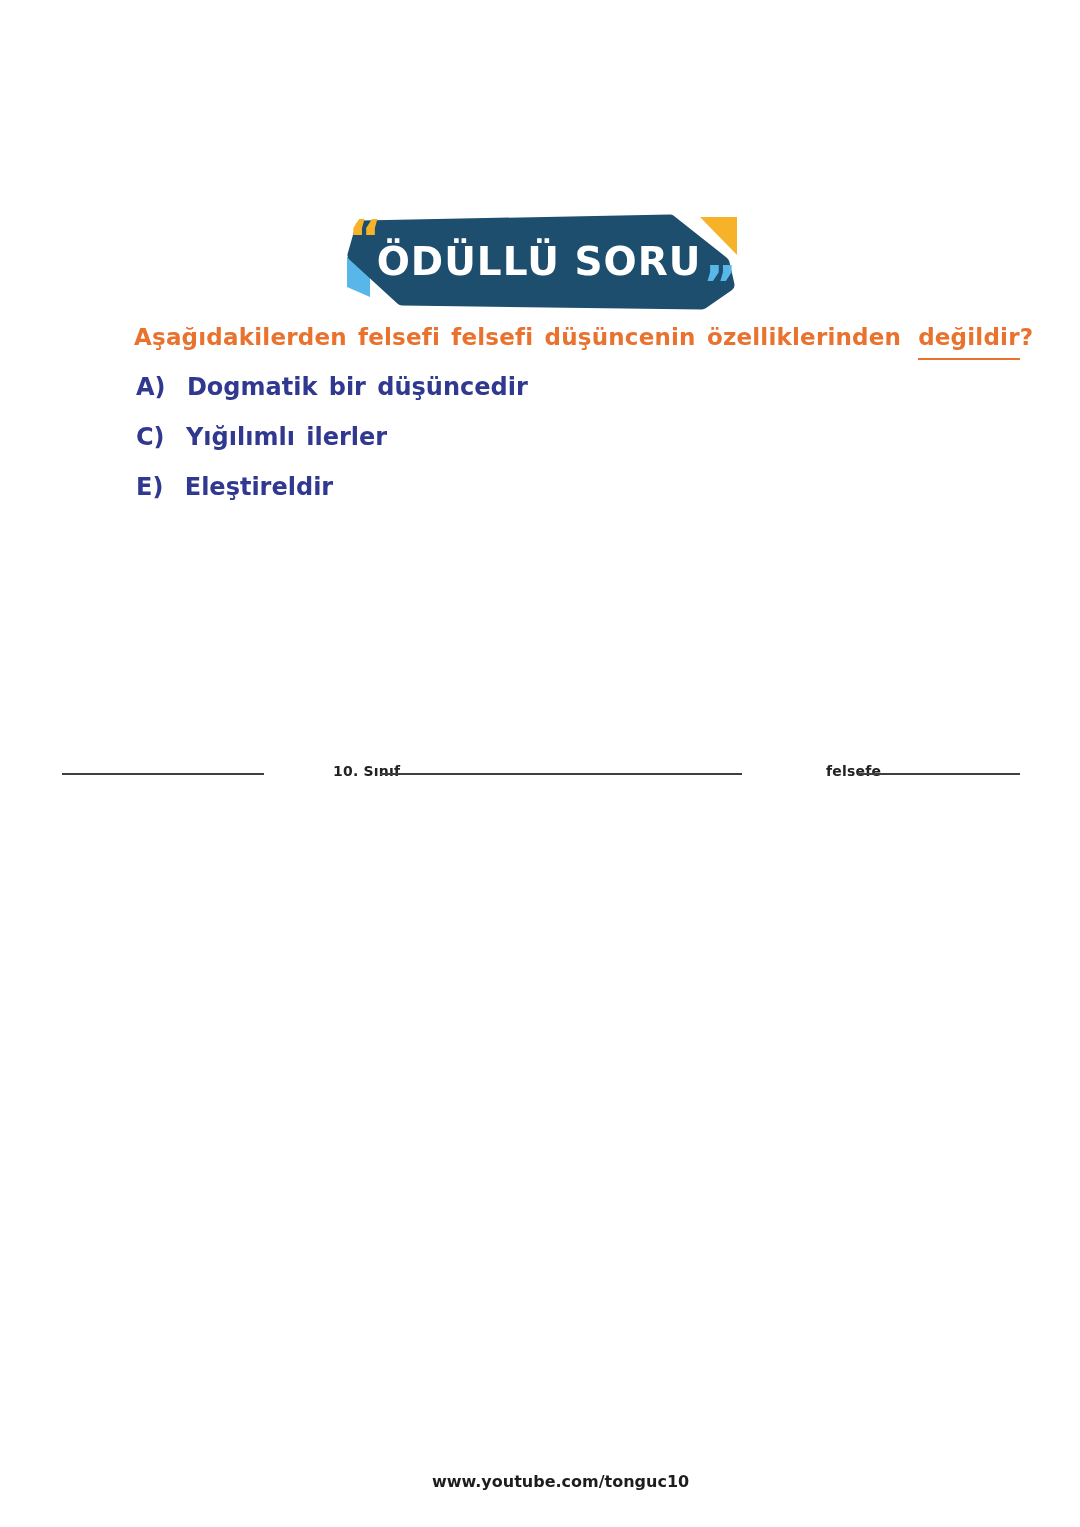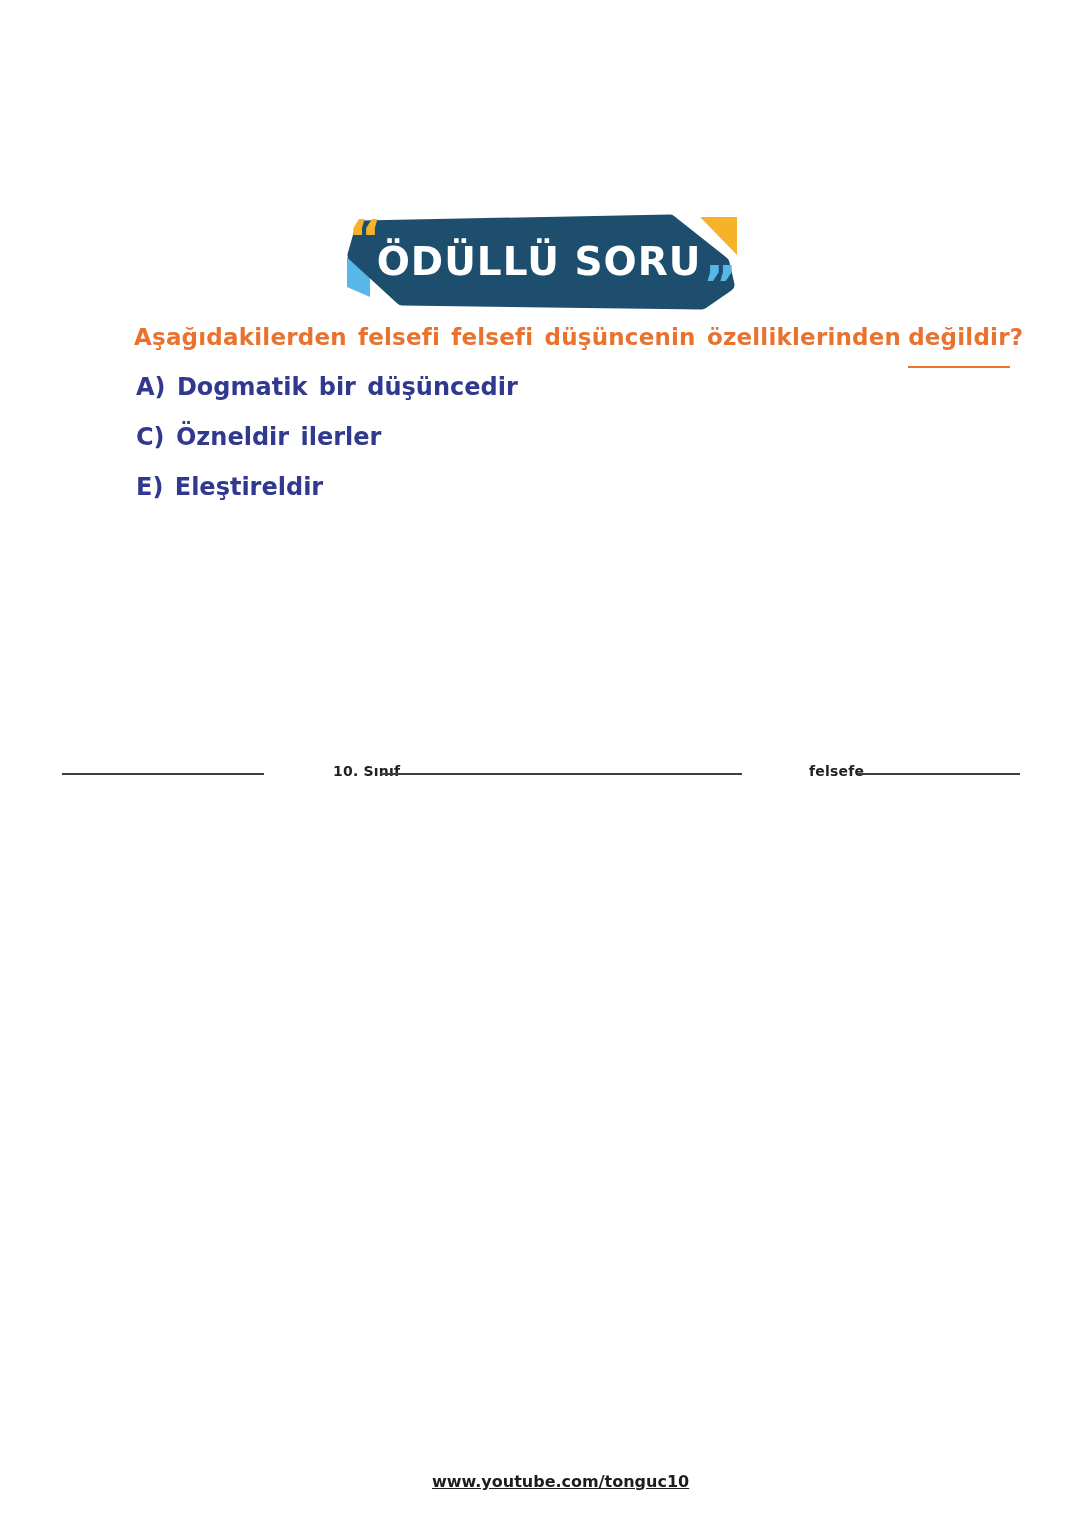--- a/index.html
+++ b/index.html
@@ -42,72 +42,71 @@
     top: 324px;
     font-size: 23px;
     font-weight: 600;
     color: #e8722e;
     white-space: nowrap;
     word-spacing: 3px;
     letter-spacing: 0.2px;
   }
   .question .u-word {
     border-bottom: 2.5px solid #e8722e;
-    padding-bottom: 16px;
-    margin-left: 7px;
+    padding-bottom: 8px;
+    margin-left: 17px;
   }
 
   
   .options {
     position: absolute;
     left: 136px;
     top: 373px;
     list-style: none;
     margin: 0;
     padding: 0;
   }
   .option {
     height: 50px;
     font-size: 24px;
     font-weight: 600;
     color: #30398f;
     word-spacing: 3px;
     white-space: nowrap;
   }
-  .option .opt-text { }
+  .option .opt-text { margin-left: 10px; }
 
   
   .footer-rule { position: absolute; background: #3f3f3f; height: 1.6px; top: 773px; }
   .rule-left  { left: 62px;  width: 202px; }
   .rule-mid   { left: 380px; width: 362px; }
   .rule-right { left: 858px; width: 162px; }
   .footer-label {
     position: absolute;
     top: 763px;
     font-size: 14px;
     font-weight: 700;
     color: #222222;
     letter-spacing: 0.2px;
     white-space: nowrap;
     margin-left: 44px;
   }
   .grade-label   { left: 289px; }
-  .subject-label { left: 765px; }
+  .subject-label { left: 782px; }
 
   
   .channel-url {
     position: absolute;
     left: 540px;
     top: 1472px;
     transform: translateX(-42%);
     font-size: 16px;
     font-weight: 700;
     color: #1d1d1d;
     white-space: nowrap;
-    text-decoration: underline;
   }
 </style>
 </head>
 <body>
 
 <div class="page">
 
   <div class="banner">
     <svg viewBox="0 0 402 98">
 
@@ -129,21 +128,21 @@
     <span>Aşağıdakilerden felsefi felsefi düşüncenin özelliklerinden</span><span class="u-word">değildir</span><span>?</span>
   </div>
 
   <ul class="options">
     <li class="option">
       <span class="opt-letter">A)</span>
       <span class="opt-text">Dogmatik bir düşüncedir</span>
     </li>
     <li class="option">
       <span class="opt-letter">C)</span>
-      <span class="opt-text">Özneldir ilerler</span>
+      <span class="opt-text">Yığılımlı ilerler</span>
     </li>
     <li class="option">
       <span class="opt-letter">E)</span>
       <span class="opt-text">Eleştireldir</span>
     </li>
   </ul>
 
   <div class="footer-rule rule-left"></div>
   <div class="footer-label grade-label">10. Sınıf</div>
   <div class="footer-rule rule-mid"></div>

